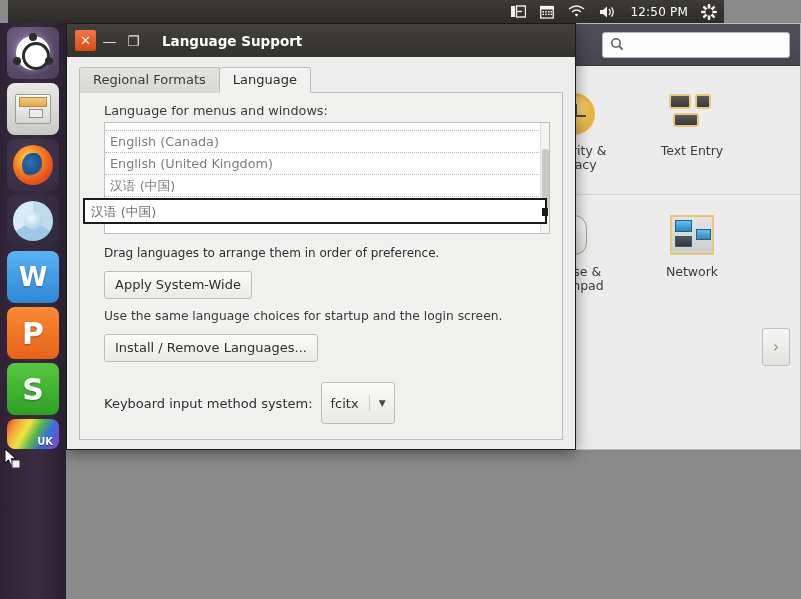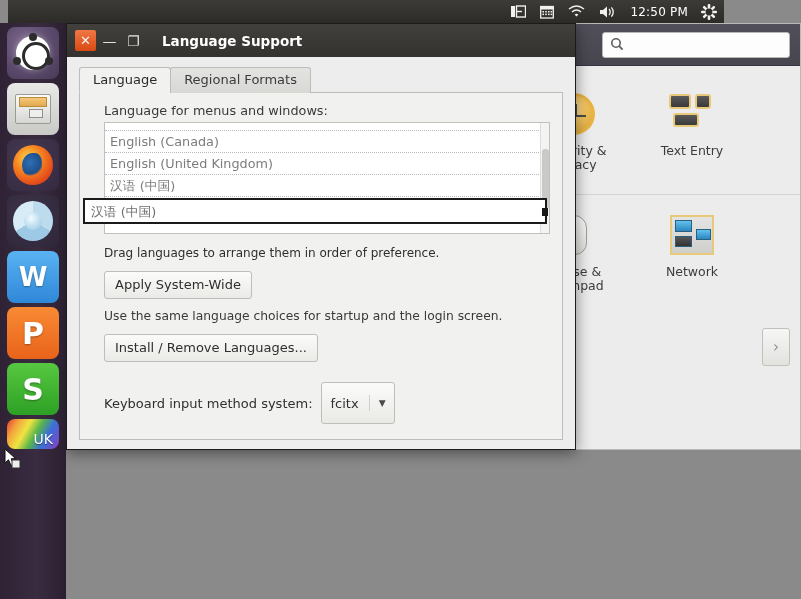--- a/index.html
+++ b/index.html
@@ -66,21 +66,21 @@
   .ch-ball { width: 40px; height: 40px; border-radius: 50%;
     background: conic-gradient(#bcdcee 0deg 120deg, #9ec9e6 120deg 240deg, #d7ecf7 240deg 360deg);
     position: relative; }
   .ch-ball::after { content:""; position:absolute; left:11px; top:11px; width:18px; height:18px;
     border-radius:50%; background: radial-gradient(circle at 40% 35%, #f2fbff, #8fc3e0); }
 
   .glyph { font-size: 30px; font-weight: bold; color: #fff;
     font-family: "DejaVu Sans", "Liberation Sans", sans-serif;
     text-shadow: 0 1px 2px rgba(0,0,0,.35); }
   .glyph-w { font-size: 26px; }
-  .flag-txt { font-size: 14px; font-weight: normal; color: #fff; text-shadow: 0 1px 1px rgba(0,0,0,.5);
+  .flag-txt { font-size: 10px; font-weight: bold; color: #fff; text-shadow: 0 1px 1px rgba(0,0,0,.5);
      position:absolute; bottom: 2px; right: 6px; text-align: center; }
 
   
   #settings-win {
     position: absolute; left: 66px; top: 23px; width: 735px; height: 427px;
     background: #ececec; border: 1px solid #b9b9b6;
     z-index: 10; overflow: hidden;
   }
   #settings-header {
     height: 42px; background: linear-gradient(to bottom, #51505a 0%, #47464f 100%);
@@ -294,22 +294,22 @@
         <span class="tb-min">—</span>
       </div>
       <div class="tb-btn">
         <span class="tb-min">❐</span>
       </div>
       <div id="lang-title-text">Language Support</div>
     </div>
 
     <div id="lang-body">
       <div class="tabs">
+        <div class="tab">Regional Formats</div>
         <div class="tab active">Language</div>
-        <div class="tab">Regional Formats</div>
       </div>
 
       <div class="tab-panel">
         <div class="field-label">Language for menus and windows:</div>
 
         <div id="lang-list">
           <div class="lrow clipped">&nbsp;</div>
           <div class="lrow">English (Canada)</div>
           <div class="lrow">English (United Kingdom)</div>
           <div class="lrow">汉语 (中国)</div>

